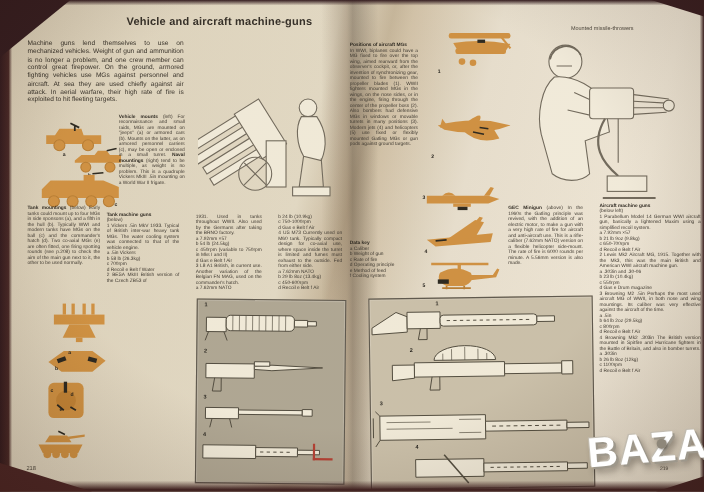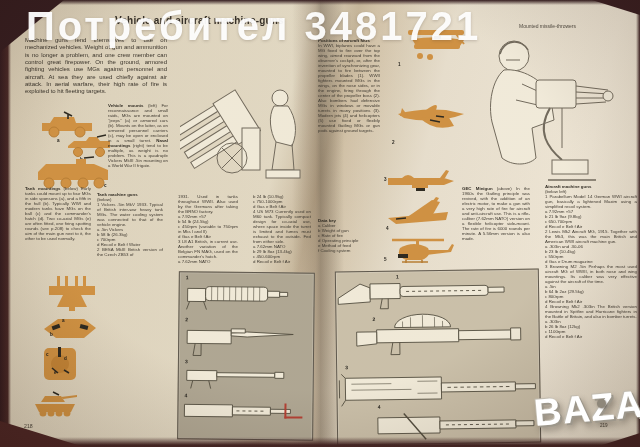--- a/index.html
+++ b/index.html
@@ -384,17 +384,16 @@
   <div id="edgeL" class="abs"></div>
   <div id="edgeT" class="abs"></div>
   <div id="edgeB" class="abs"></div>
   <div id="edgeR" class="abs"></div>
   <div id="triTL" class="abs tri"></div>
   <div id="triTR" class="abs tri"></div>
   <div id="triBL" class="abs tri"></div>
   <div id="triBR" class="abs tri"></div>
   <div id="vignette" class="abs"></div>
 
-  <div id="watermark" class="abs">Потребител 3481721</div>
   <div id="bazar-logo" class="abs">BAZAR</div>
   <div id="logo-dot" class="abs"></div>
 
 </div>
 
 </body></html>

